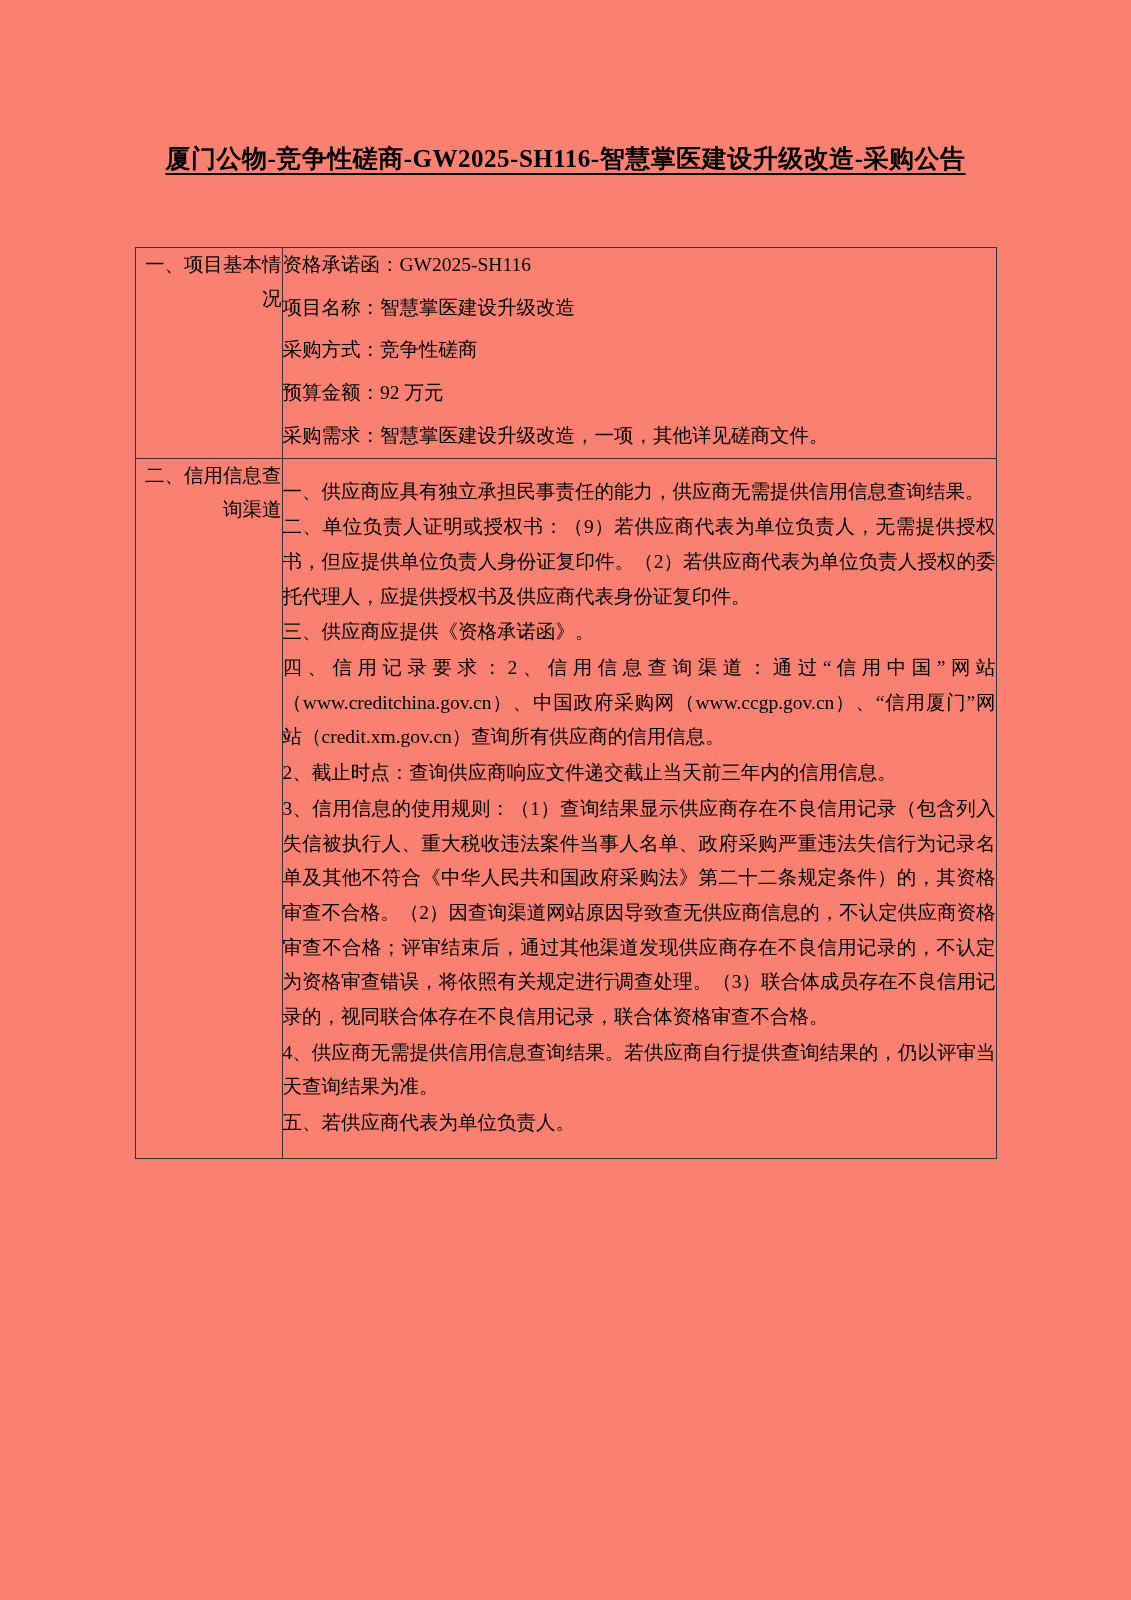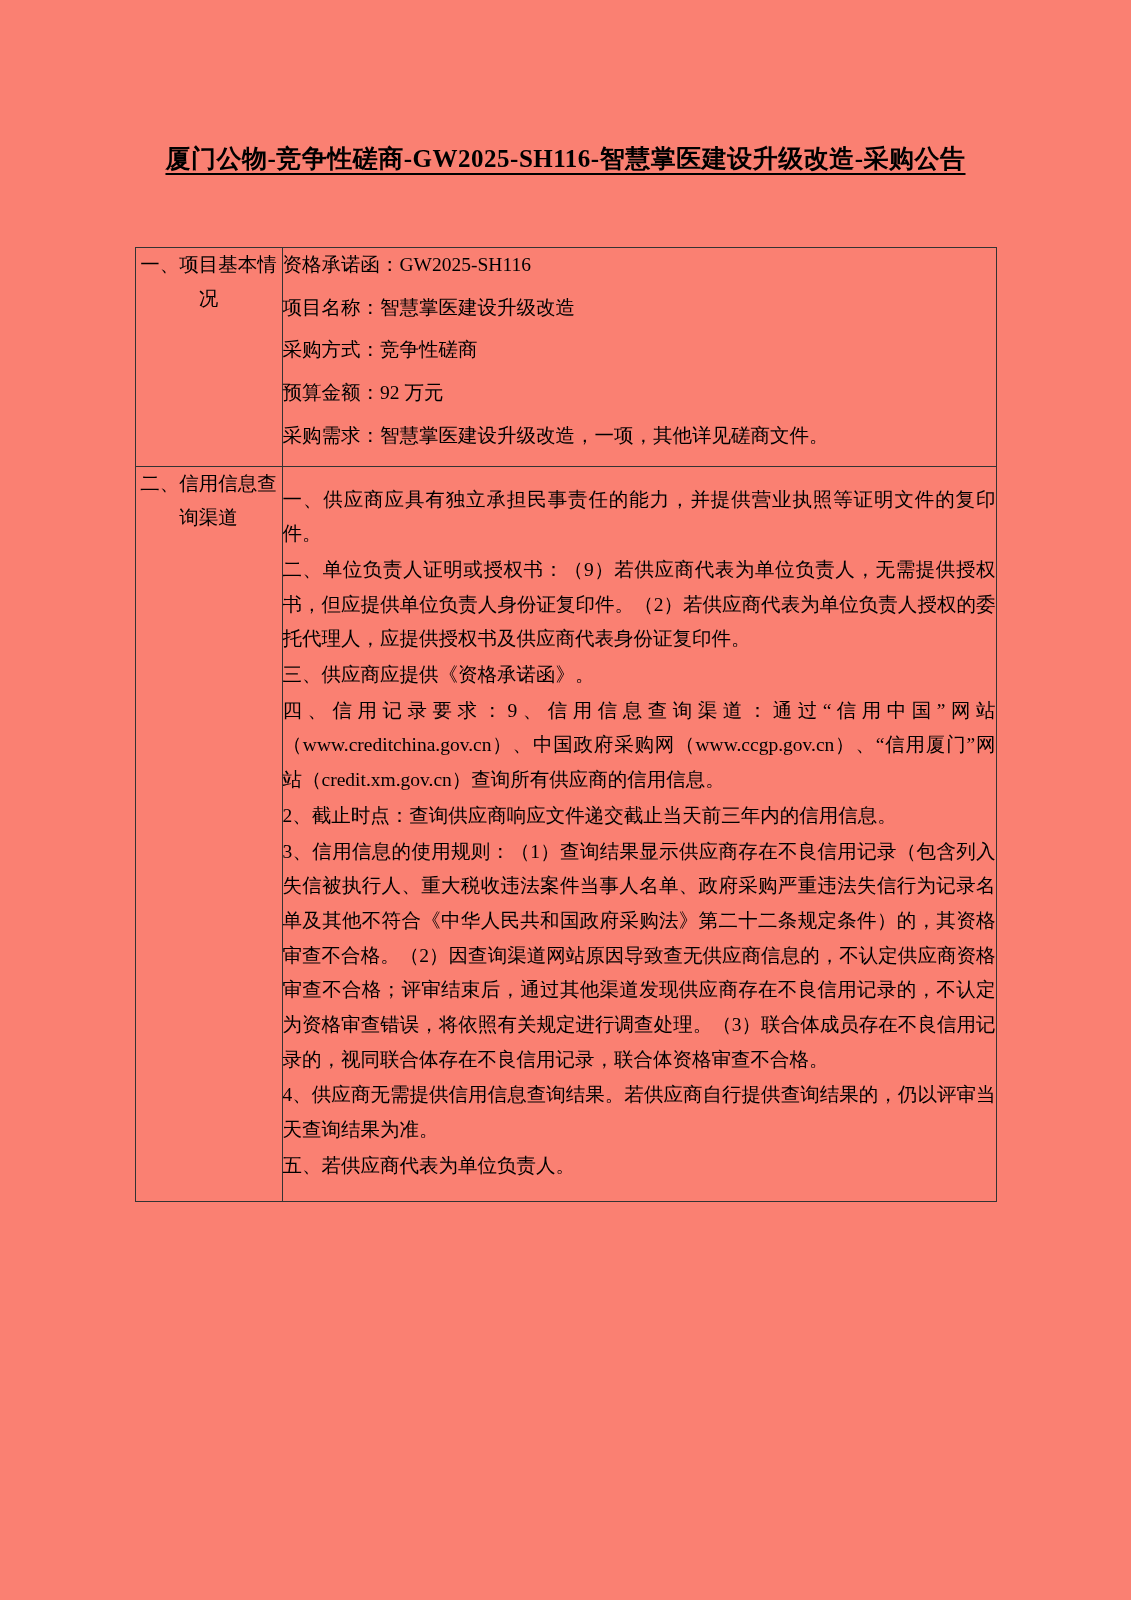--- a/index.html
+++ b/index.html
@@ -37,37 +37,37 @@
     margin-top: 72px;
     table-layout: fixed;
   }
   table.main-table td {
     border: 1px solid #333;
     vertical-align: top;
     padding: 0;
   }
   td.label-cell {
     width: 146px;
-    text-align: center;
+    text-align: right;
     vertical-align: middle;
     font-size: 19.5px;
     line-height: 34px;
     padding: 8px 10px;
   }
   td.content-cell {
     padding: 14px 16px 14px 18px;
     font-size: 19.5px;
     line-height: 1.78;
   }
   .line {
     margin: 0 0 8px 0;
     text-align: justify;
   }
   .line:last-child {
-    margin-bottom: 12px;
+    margin-bottom: 4px;
   }
   .content-cell.section2 {
     padding-top: 16px;
     padding-bottom: 16px;
   }
   .content-cell.section2 .line {
     margin-bottom: 1px;
     text-align: justify;
     text-justify: inter-ideograph;
   }
@@ -87,24 +87,24 @@
           <div class="line">资格承诺函：GW2025-SH116</div>
           <div class="line">项目名称：智慧掌医建设升级改造</div>
           <div class="line">采购方式：竞争性磋商</div>
           <div class="line">预算金额：92 万元</div>
           <div class="line">采购需求：智慧掌医建设升级改造，一项，其他详见磋商文件。</div>
         </td>
       </tr>
       <tr>
         <td class="label-cell">二、信用信息查询渠道</td>
         <td class="content-cell section2">
-          <div class="line">一、供应商应具有独立承担民事责任的能力，并提供营业执照等证明文件的复印件。</div>
+          <div class="line">一、供应商应具有独立承担民事责任的能力，供应商无需提供信用信息查询结果。</div>
           <div class="line">二、单位负责人证明或授权书：（9）若供应商代表为单位负责人，无需提供授权书，但应提供单位负责人身份证复印件。（2）若供应商代表为单位负责人授权的委托代理人，应提供授权书及供应商代表身份证复印件。</div>
           <div class="line">三、供应商应提供《资格承诺函》。</div>
-          <div class="line">四、信用记录要求：9、信用信息查询渠道：通过“信用中国”网站（www.creditchina.gov.cn）、中国政府采购网（www.ccgp.gov.cn）、“信用厦门”网站（credit.xm.gov.cn）查询所有供应商的信用信息。</div>
+          <div class="line">四、信用记录要求：2、信用信息查询渠道：通过“信用中国”网站（www.creditchina.gov.cn）、中国政府采购网（www.ccgp.gov.cn）、“信用厦门”网站（credit.xm.gov.cn）查询所有供应商的信用信息。</div>
           <div class="line">2、截止时点：查询供应商响应文件递交截止当天前三年内的信用信息。</div>
           <div class="line">3、信用信息的使用规则：（1）查询结果显示供应商存在不良信用记录（包含列入失信被执行人、重大税收违法案件当事人名单、政府采购严重违法失信行为记录名单及其他不符合《中华人民共和国政府采购法》第二十二条规定条件）的，其资格审查不合格。（2）因查询渠道网站原因导致查无供应商信息的，不认定供应商资格审查不合格；评审结束后，通过其他渠道发现供应商存在不良信用记录的，不认定为资格审查错误，将依照有关规定进行调查处理。（3）联合体成员存在不良信用记录的，视同联合体存在不良信用记录，联合体资格审查不合格。</div>
           <div class="line">4、供应商无需提供信用信息查询结果。若供应商自行提供查询结果的，仍以评审当天查询结果为准。</div>
           <div class="line">五、若供应商代表为单位负责人。</div>
         </td>
       </tr>
     </tbody>
   </table>
 
 </div>

